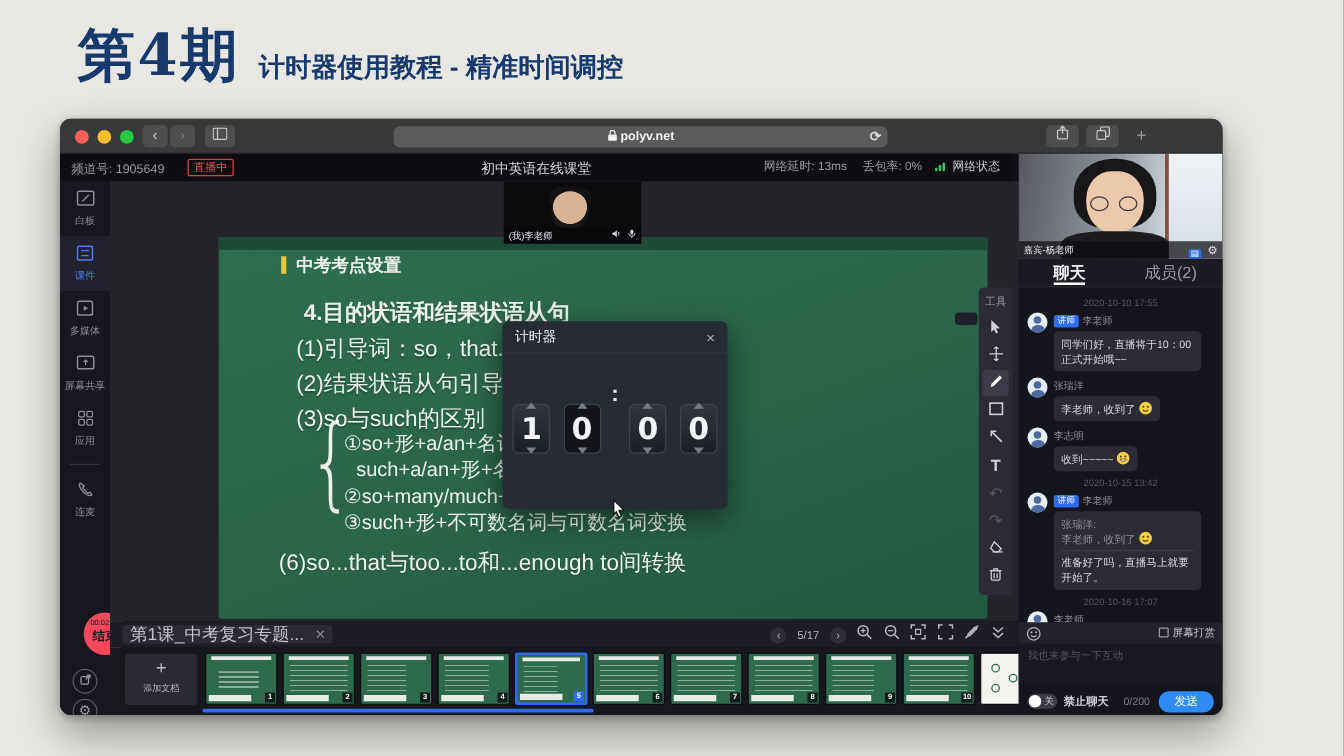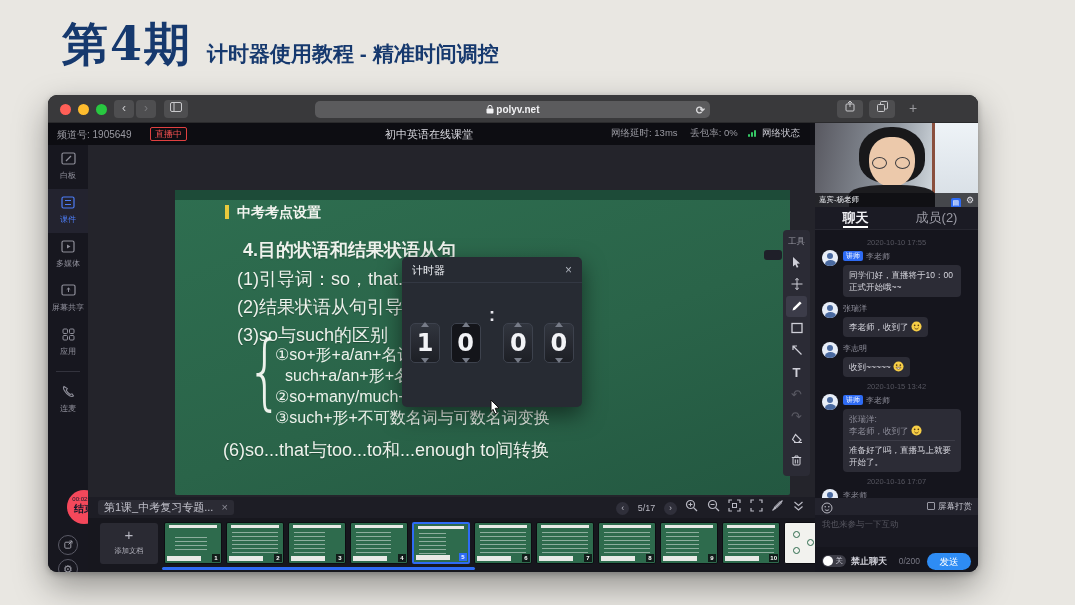--- a/index.html
+++ b/index.html
@@ -99,21 +99,21 @@
   .tool-it.active { background:#3c3c49; }
   .tool-it.dim { color:#595963; }
   .palette { position:absolute; right:33px; top:105px; width:18px; background:#1f1f29; border-radius:3px;
     padding:5px 0; text-align:center; z-index:20; }
   .dotq { border-radius:50%; background:#8a8a94; margin:5px auto; }
   .swatch { width:11px; height:11px; border-radius:2px; margin:6px auto; cursor:pointer; }
 
   
   .stagebar { position:absolute; left:40px; top:402px; width:727px; height:21px; background:#1d1d25; }
   .doc-tab { position:absolute; left:10px; top:3px; height:15px; background:#2b2b34; border-radius:3px;
-    color:#c2c2cc; font-size:11px; line-height:15px; padding:0 6px; cursor:pointer; }
+    color:#c2c2cc; font-size:14px; line-height:15px; padding:0 6px; cursor:pointer; }
   .doc-tab b { font-weight:normal; color:#8a8a94; margin-left:5px; }
   .pagenav { position:absolute; right:8px; top:2px; color:#b9b9c3; font-size:9px; line-height:17px; }
   .pagenav > span { margin:0 3px; vertical-align:middle; }
   .nav-circ { display:inline-block; width:13px; height:13px; border-radius:50%; background:#2f2f3a;
     text-align:center; line-height:12px; font-size:9px; cursor:pointer; }
 
   
   .film { position:absolute; left:40px; top:423px; width:727px; height:54px; background:#17171e; overflow:hidden; }
   .add-doc { position:absolute; left:12px; top:5px; width:58px; height:41px; background:#2a2a33; border-radius:3px;
     color:#b8b8c2; text-align:center; cursor:pointer; }
@@ -312,20 +312,37 @@
         <div class="bd-line" style="left:62px; top:105px">(2)结果状语从句引导词</div>
         <div class="bd-line" style="left:62px; top:133px">(3)so与such的区别</div>
         <div class="bd-brace">{</div>
         <div class="bd-bline" style="left:100px; top:155px">①so+形+a/an+名词</div>
         <div class="bd-bline" style="left:110px; top:176px">such+a/an+形+名词</div>
         <div class="bd-bline" style="left:100px; top:197px">②so+many/much+名词</div>
         <div class="bd-bline" style="left:100px; top:218px">③such+形+不可数名词与可数名词变换</div>
         <div class="bd-line" style="left:48px; top:248px">(6)so...that与too...to和...enough to间转换</div>
       </div>
 
+      <div class="mini-video">
+        <div class="mv-hair"></div>
+        <div class="mv-face"></div>
+        <div class="mv-bar">
+          <span>(我)李老师</span>
+          <span class="ics">
+            <svg width="8" height="8" viewBox="0 0 8 8">
+                <path d="M1 3 H2.5 L4.5 1.2 V6.8 L2.5 5 H1 Z" fill="#cfcfd6"></path>
+                <path d="M5.5 2.5 a2 2 0 0 1 0 3" fill="none" stroke="#cfcfd6" stroke-width=".8"></path>
+              </svg>
+            <svg width="7" height="8" viewBox="0 0 7 8" style="margin-left:3px">
+                <rect x="2.3" y="0.5" width="2.4" height="4" rx="1.2" fill="#cfcfd6"></rect>
+                <path d="M1 3.5 a2.5 2.5 0 0 0 5 0 M3.5 6 V7.5" fill="none" stroke="#cfcfd6" stroke-width=".8"></path>
+              </svg>
+          </span>
+        </div>
+      </div>
 
       <div class="timer">
         <div class="timer-head">
           <span>计时器</span>
           <span class="timer-close">×</span>
         </div>
         <div class="digits">
           <span class="dig-col"><span class="tri-up"></span><div class="dig">1</div><span class="tri-dn"></span></span>
           <span class="dig-col"><span class="tri-up"></span><div class="dig dark">0</div><span class="tri-dn"></span></span>
           <span class="colon">:</span>

